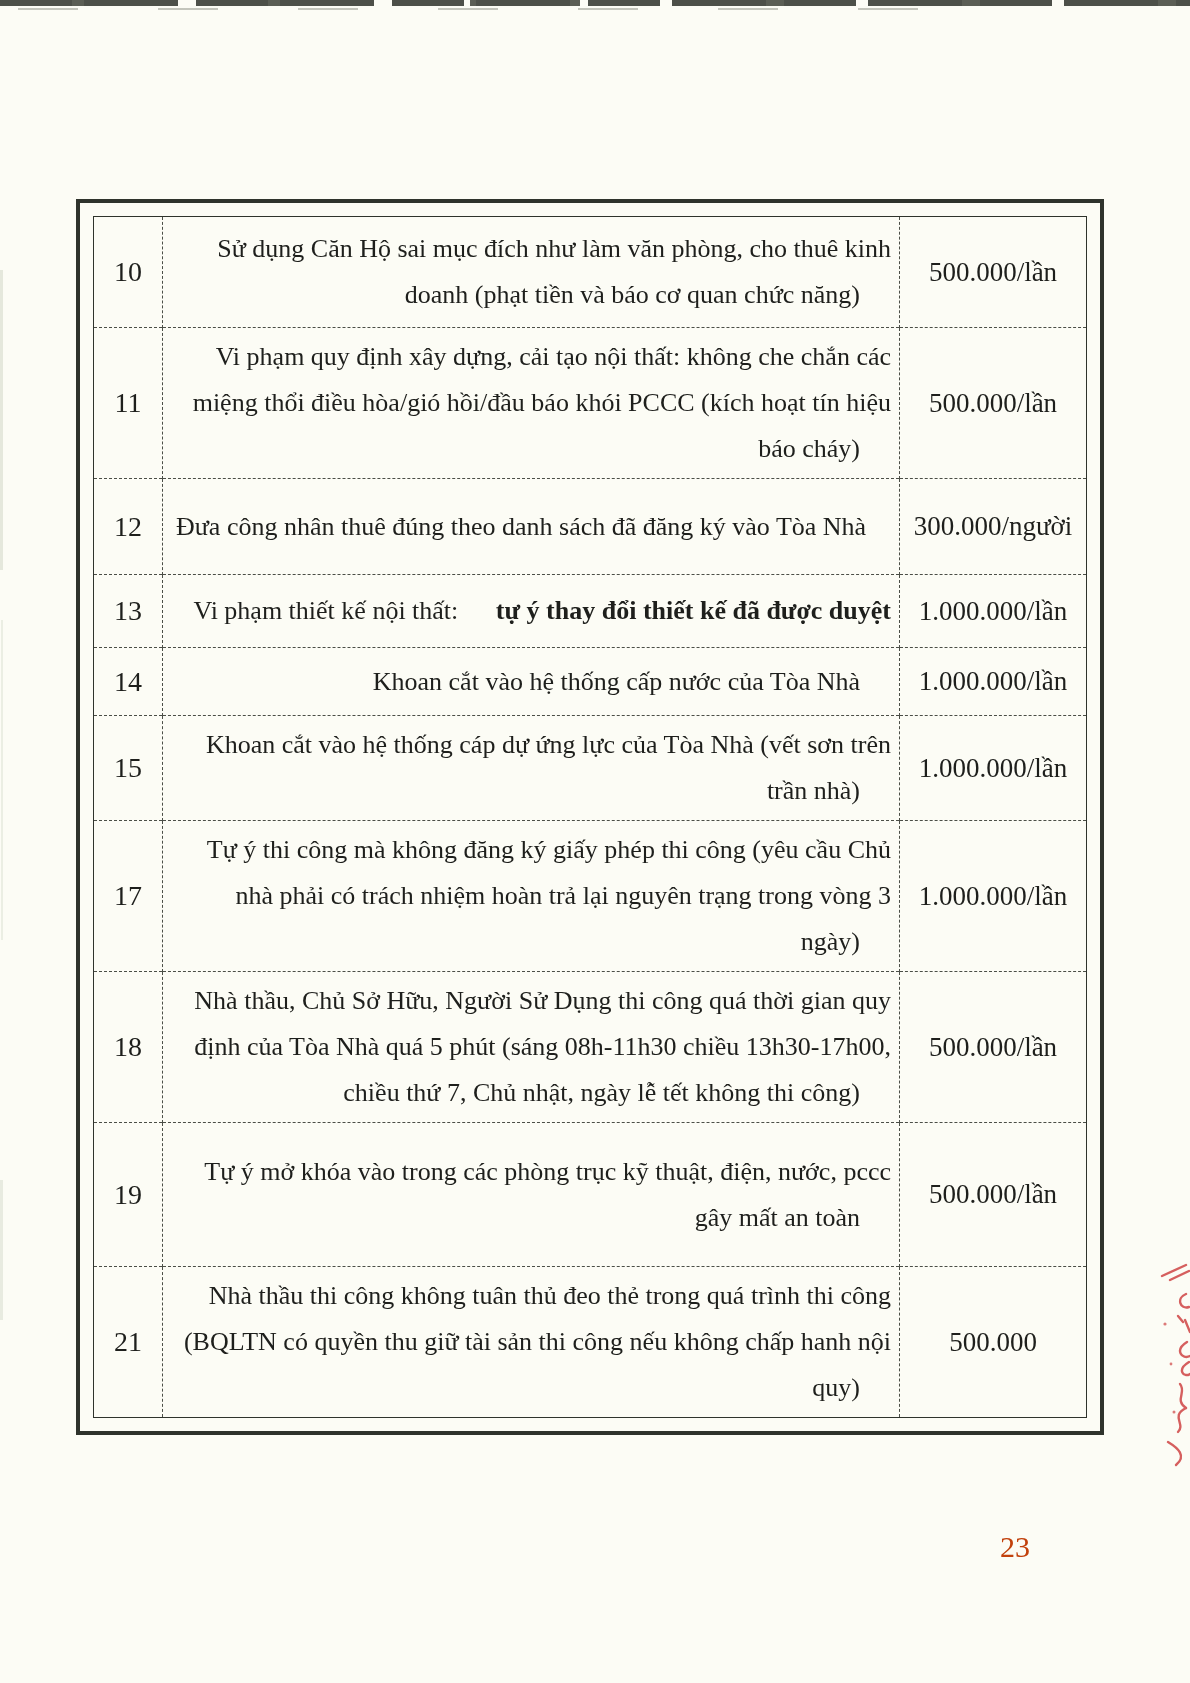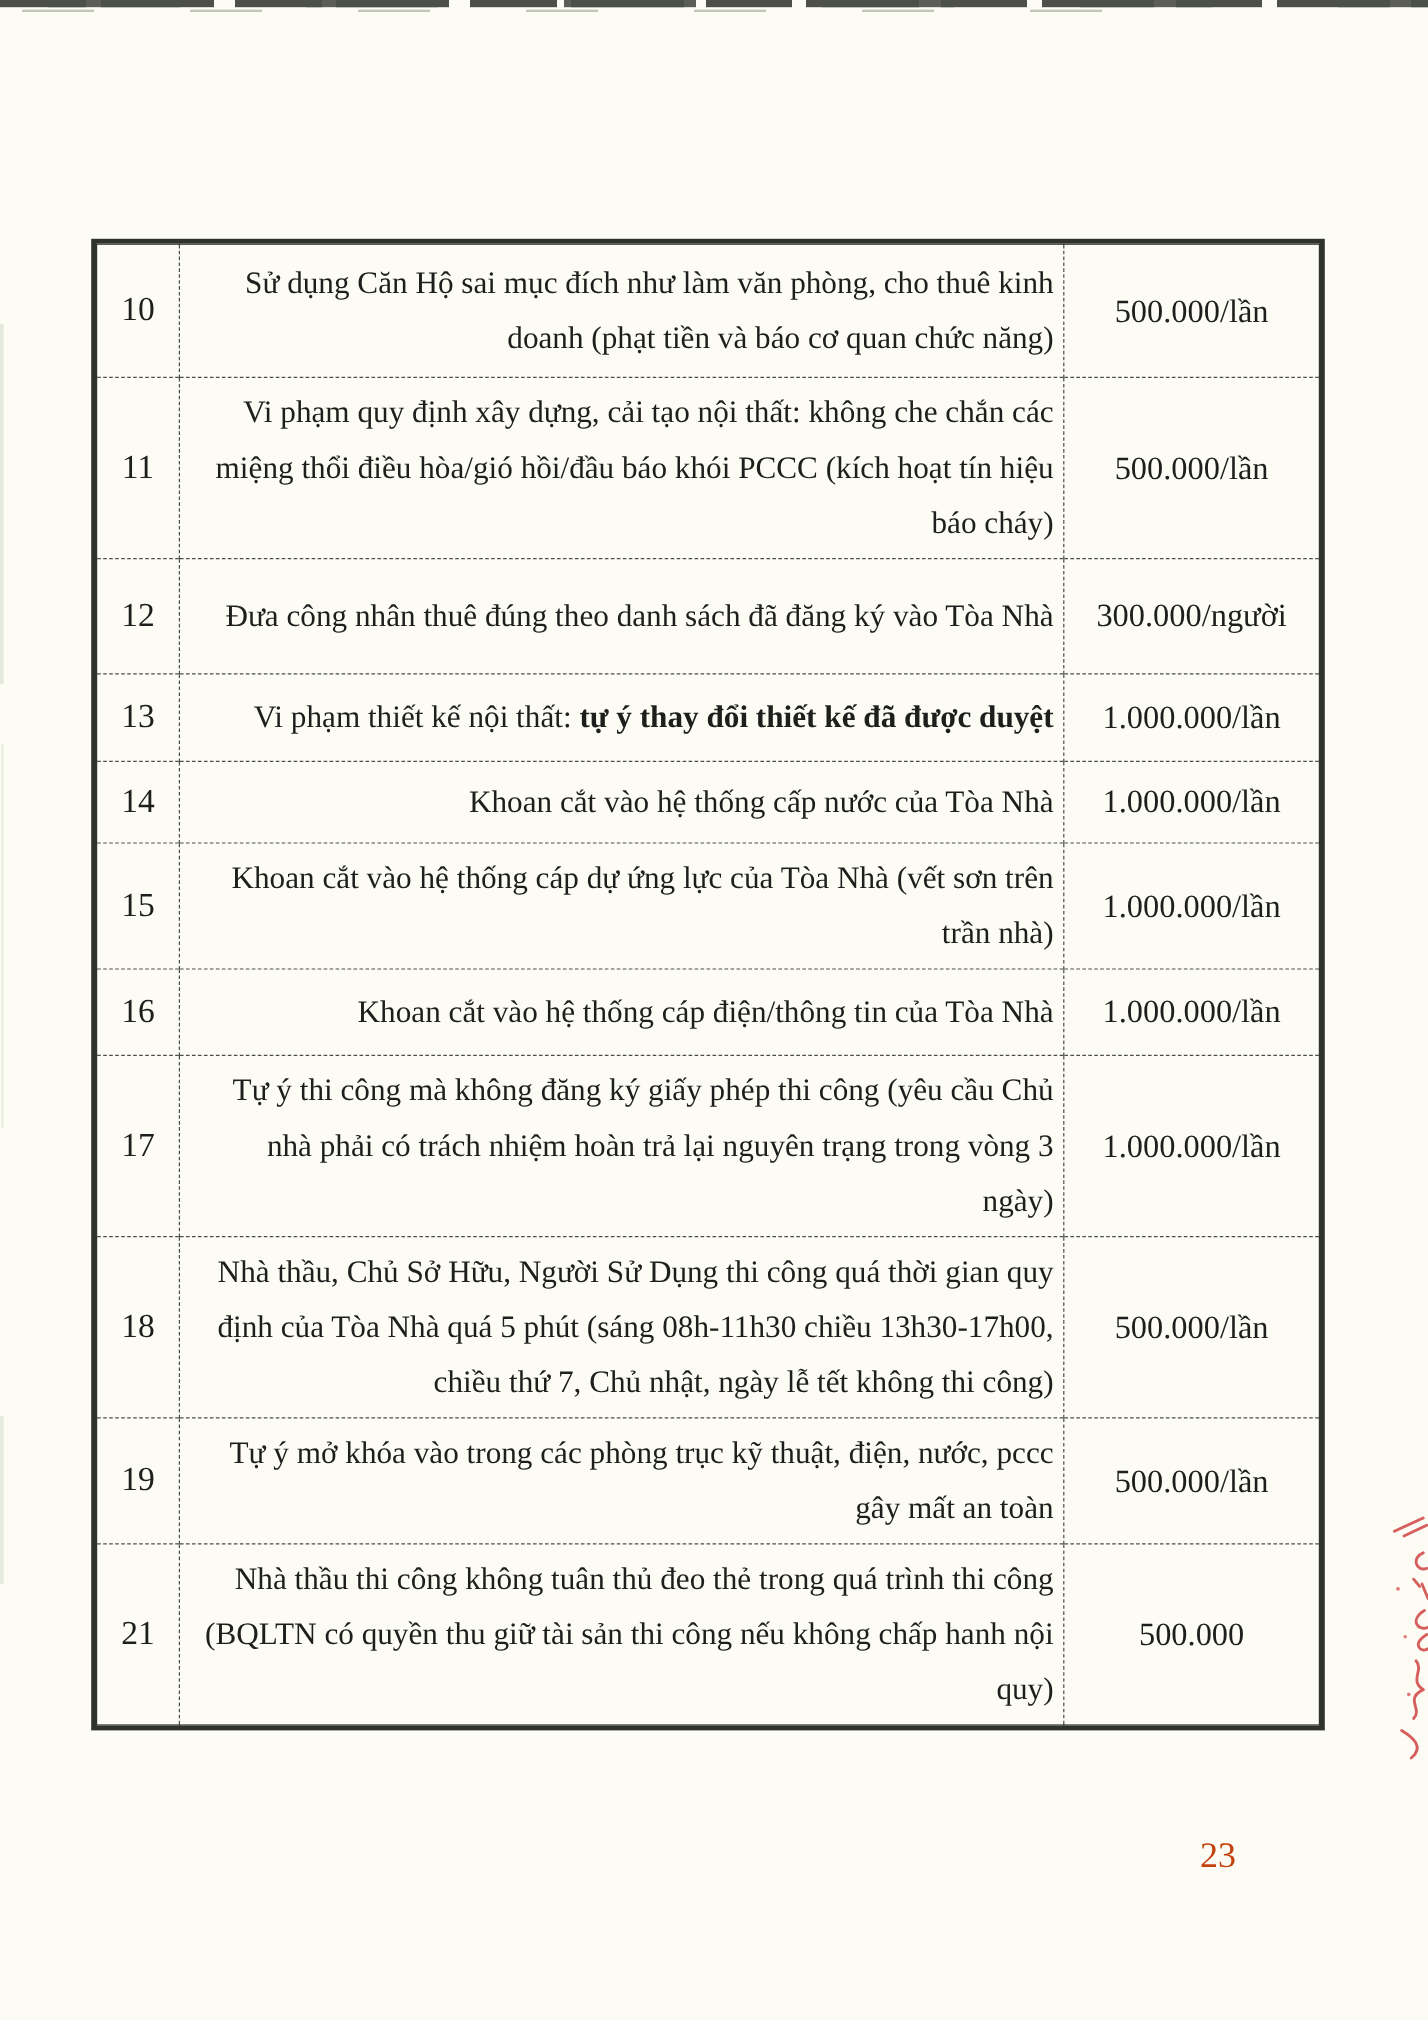--- a/index.html
+++ b/index.html
@@ -24,31 +24,31 @@
   }
   
   .scan-streak{position:absolute;background:#b9c2b0;}
   .streak-a{left:0;top:270px;width:3px;height:300px;opacity:.35;}
   .streak-b{left:1px;top:620px;width:2px;height:320px;opacity:.25;}
   .streak-c{left:0;top:1180px;width:3px;height:140px;opacity:.3;}
 
   
   .table-frame{
     position:absolute;left:76px;top:199px;width:1028px;
-    border:4px solid #2f332c;padding:0;background:transparent;
+    border:4px solid #2f332c;padding:13px;background:transparent;
     box-sizing:border-box;
   }
   table{border-collapse:collapse;width:100%;table-layout:fixed;border:1px solid #2f332c;}
   td{vertical-align:middle;box-sizing:border-box;}
   tr + tr td{border-top:1px dashed #4b4e46;}
   td + td{border-left:1px dashed #4b4e46;}
   td.no{width:69px;text-align:center;font-size:28px;}
   td.desc{width:737px;padding:6px 8px 6px 13px;font-size:26px;line-height:46px;text-align:right;}
   td.fine{text-align:center;font-size:27px;}
-  td.desc b{font-weight:bold;}
+  td.desc b{font-weight:bold;margin-left:31px;}
   tr:nth-child(1) td{height:111px;}
   tr:nth-child(2) td{height:143px;}
   tr:nth-child(3) td{height:96px;}
   tr:nth-child(4) td{height:73px;}
   tr:nth-child(5) td{height:68px;}
   tr:nth-child(6) td{height:95px;}
   tr:nth-child(7) td{height:72px;}
   tr:nth-child(8) td{height:143px;}
   tr:nth-child(9) td{height:144px;}
   tr:nth-child(10) td{height:93px;}
@@ -103,25 +103,20 @@
     <td class="no">14</td>
     <td class="desc"><span>Khoan cắt vào hệ thống cấp nước của Tòa Nhà</span><b></b></td>
     <td class="fine">1.000.000/lần</td>
   </tr>
         <tr>
     <td class="no">15</td>
     <td class="desc"><span>Khoan cắt vào hệ thống cáp dự ứng lực của Tòa Nhà (vết sơn trên trần nhà)</span><b></b></td>
     <td class="fine">1.000.000/lần</td>
   </tr>
         <tr>
-    <td class="no">16</td>
-    <td class="desc"><span>Khoan cắt vào hệ thống cáp điện/thông tin của Tòa Nhà</span><b></b></td>
-    <td class="fine">1.000.000/lần</td>
-  </tr>
-        <tr>
     <td class="no">17</td>
     <td class="desc"><span>Tự ý thi công mà không đăng ký giấy phép thi công (yêu cầu Chủ nhà phải có trách nhiệm hoàn trả lại nguyên trạng trong vòng 3 ngày)</span><b></b></td>
     <td class="fine">1.000.000/lần</td>
   </tr>
         <tr>
     <td class="no">18</td>
     <td class="desc"><span>Nhà thầu, Chủ Sở Hữu, Người Sử Dụng thi công quá thời gian quy định của Tòa Nhà quá 5 phút (sáng 08h-11h30 chiều 13h30-17h00, chiều thứ 7, Chủ nhật, ngày lễ tết không thi công)</span><b></b></td>
     <td class="fine">500.000/lần</td>
   </tr>
         <tr>

